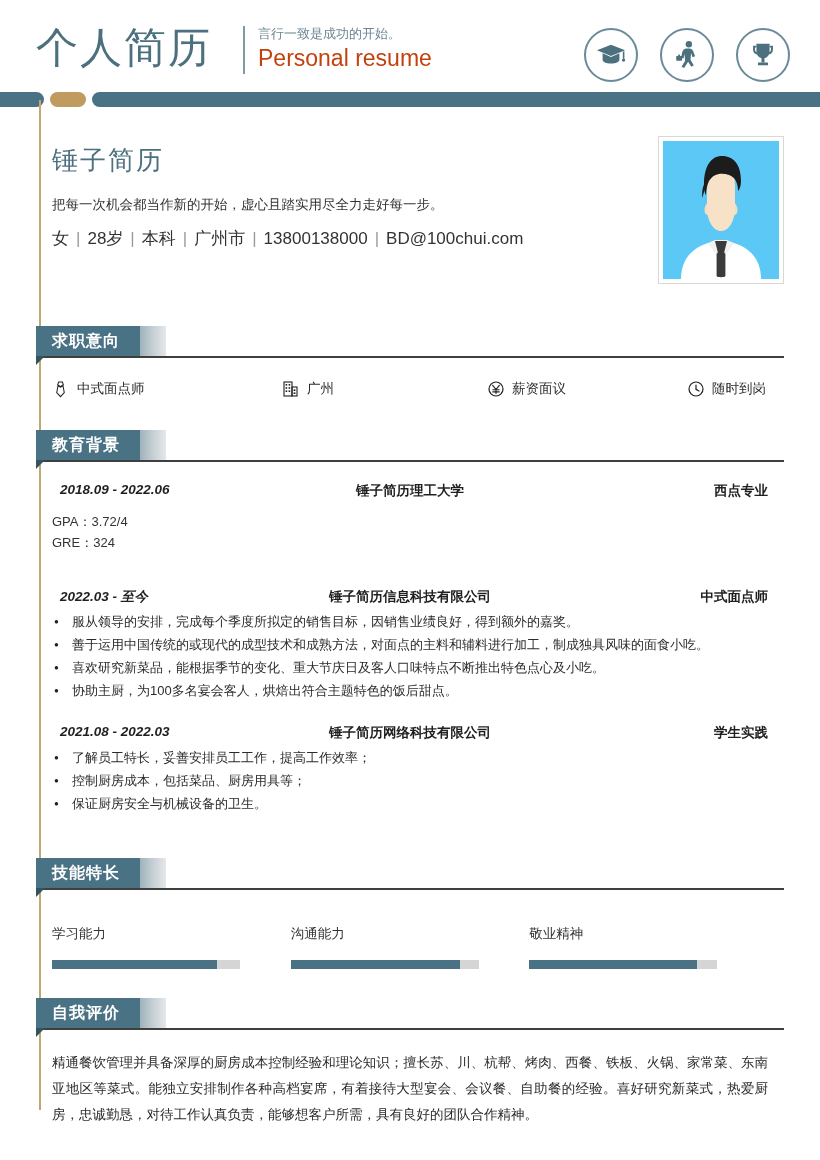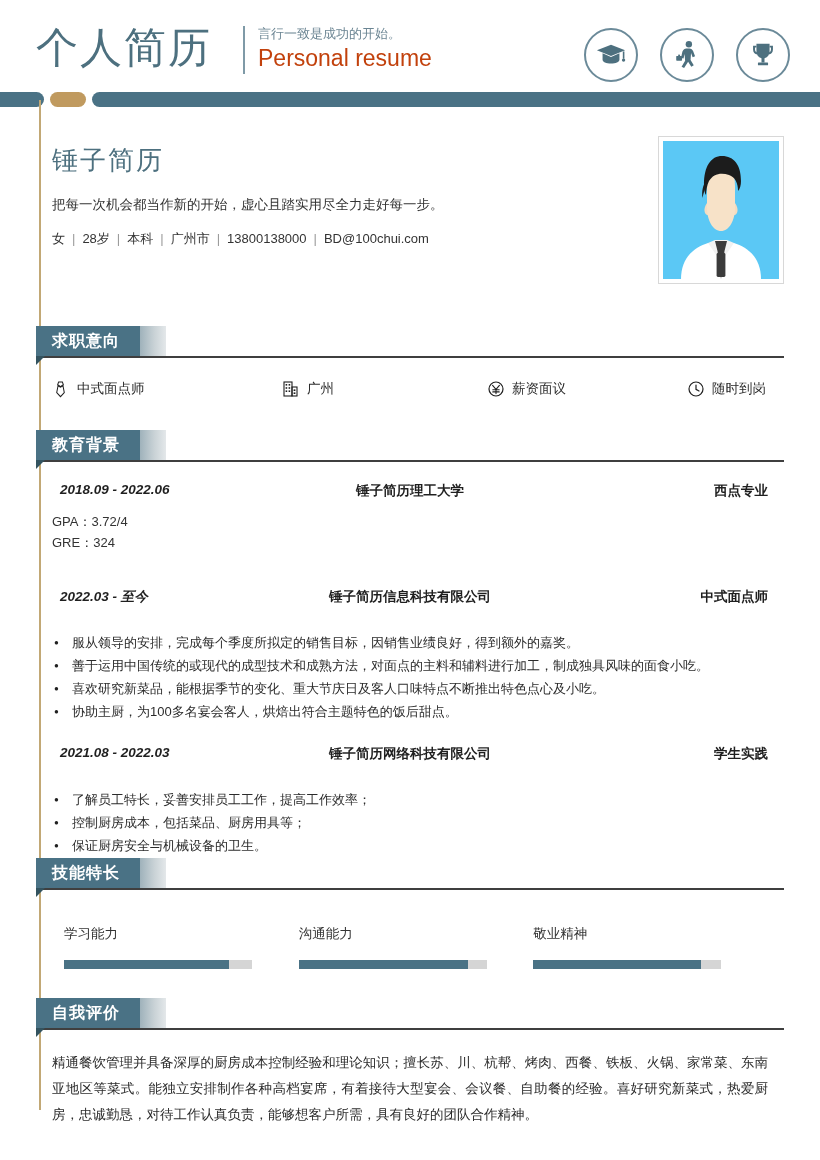--- a/index.html
+++ b/index.html
@@ -85,21 +85,21 @@
 
   
   .sec-body { position: relative; padding-left: 52px; padding-right: 52px; }
 
   
   .name {
     font-size: 26px; color: #4d707f; font-weight: 400;
     letter-spacing: 2px; line-height: 36px;
   }
   .motto { font-size: 13.5px; color: #333; line-height: 22px; }
-  .meta-line { font-size: 13px; color: #333; line-height: 22px; }
+  .meta-line { font-size: 17px; color: #333; line-height: 22px; }
   .meta-line .sep { color: #9a9a9a; padding: 0 7px; }
 
   .photo {
     position: absolute; right: 36px; top: 8px;
     width: 126px; height: 148px;
     border: 1px solid #d8d8d8; background: #fff;
     padding: 4px;
   }
   .photo-inner { width: 100%; height: 100%; overflow: hidden; position: relative; background:#5bc8f5; }
 
@@ -109,21 +109,21 @@
   .intent-item .ico { width: 17px; height: 17px; display: flex; align-items: center; justify-content: center; }
   .intent-item .ico svg { display:block; }
 
   
   .entry-head { position: relative; height: 22px; font-size: 13.5px; font-weight: 700; color: #1f1f1f; }
   .e-date  { position: absolute; left: 8px; font-style: italic; }
   .e-org   { position: absolute; left: 0; right: 0; text-align: center; }
   .e-role  { position: absolute; right: 0; }
   .e-sub { font-size: 13px; color: #333; line-height: 21px; }
 
-  ul.bullets { list-style: none; margin-top: 21px; }
+  ul.bullets { list-style: none; margin-top: 0; }
   ul.bullets li {
     position: relative; padding-left: 20px;
     font-size: 13px; line-height: 23px; color: #2b2b2b;
   }
   ul.bullets li::before {
     content: "\25CF";
     position: absolute; left: 2px; top: 0;
     font-size: 8px; line-height: 23px; color: #1f1f1f;
   }
 
@@ -321,21 +321,21 @@
     </div>
   </div>
 
   <div class="section" style="position:absolute; left:0; top:858px; width:820px;">
     <div class="sec-head">
       <div class="tab-tail"></div>
       <div class="tab">技能特长</div>
       <div class="tab-notch"></div>
       <div class="sec-rule"></div>
     </div>
-    <div class="sec-body" style="padding-top:30px;margin-left:12px;">
+    <div class="sec-body" style="padding-top:30px;">
       <div class="skills-row">
         <div class="skill">
           <div class="skill-label">学习能力</div>
           <div class="bar-track">
             <div class="bar-fill" style="width: 88%;"></div>
           </div>
         </div>
         <div class="skill">
           <div class="skill-label">沟通能力</div>
           <div class="bar-track">

